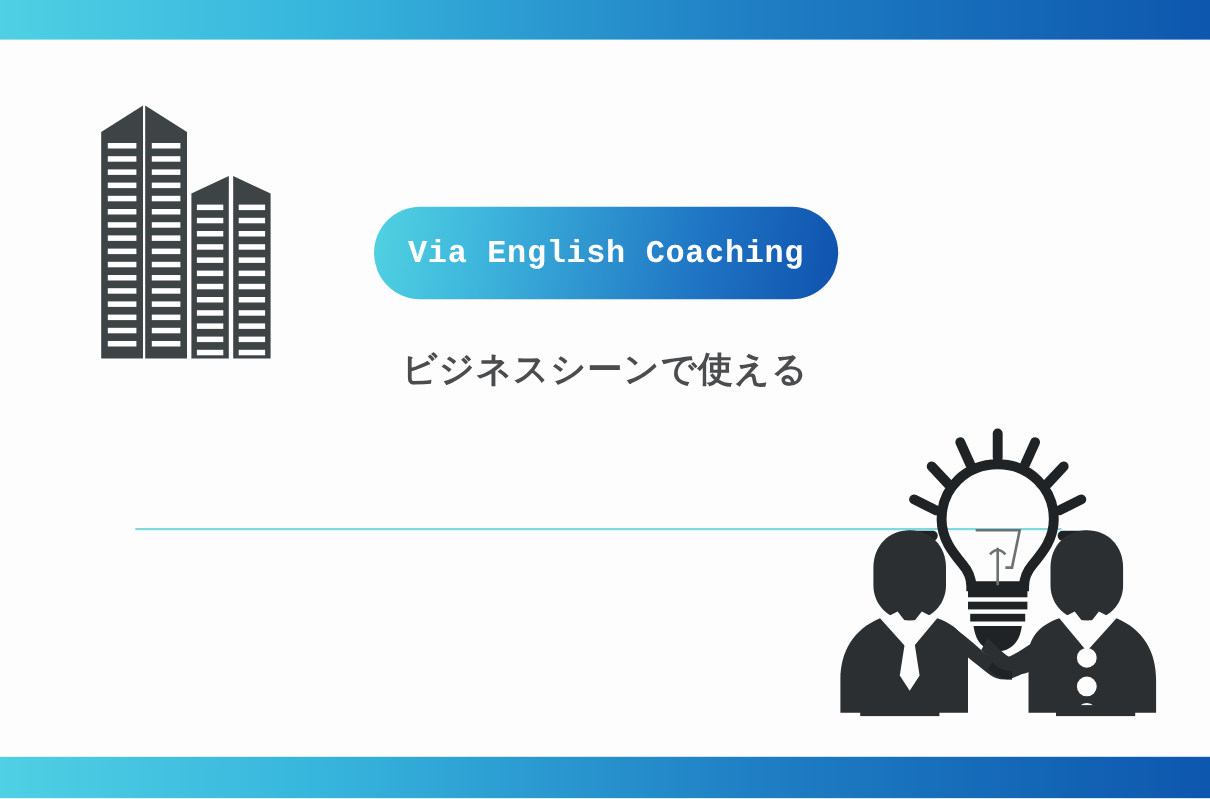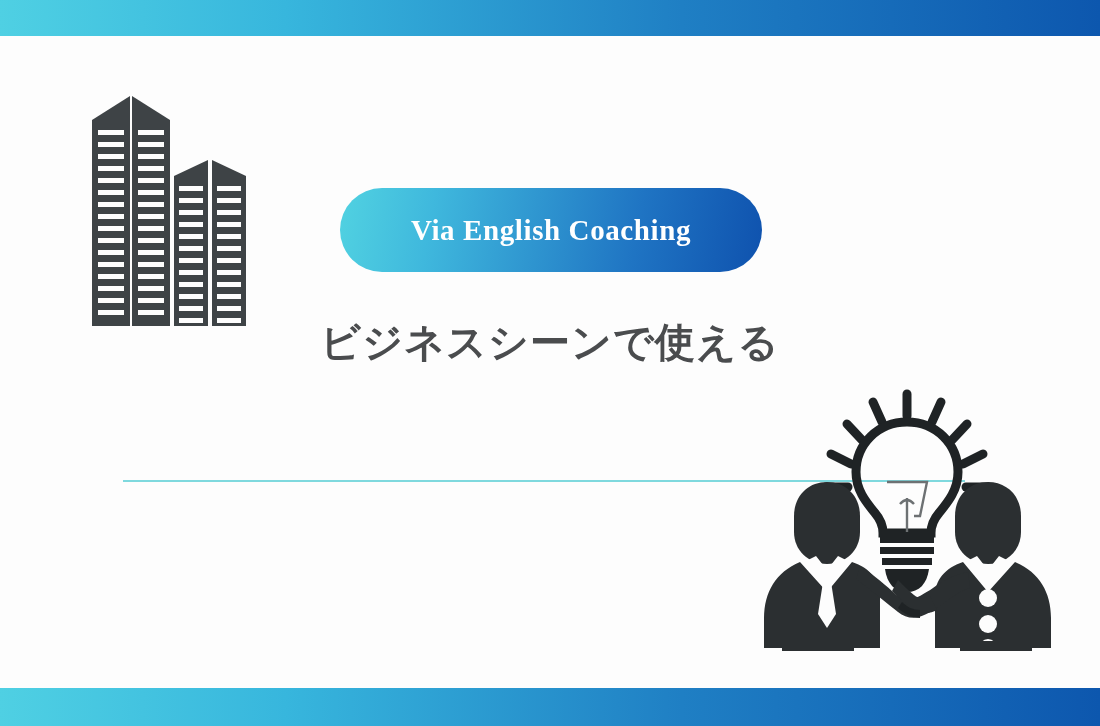--- a/index.html
+++ b/index.html
@@ -6,21 +6,21 @@
     margin: 0;
     padding: 0;
     background: #ffffff;
   }
   #page {
     position: relative;
     width: 1100px;
     height: 726px;
     background: #fdfdfd;
     overflow: hidden;
-    font-family: Liberation Serif, serif;
+    font-family: Liberation Mono, monospace;
   }
 
   
   .bar {
     position: absolute;
     left: 0;
     width: 1100px;
     background: linear-gradient(90deg, #4fd0e3 0%, #37b6dd 26%, #1f7fc4 62%, #0d57ae 100%);
   }
   .bar-top    { top: 0;    height: 36px; }
@@ -57,21 +57,21 @@
   }
 
   
   .title {
     position: absolute;
     left: 150px;
     top: 318px;
     width: 800px;
     text-align: center;
     color: #4a4c4e;
-    font-size: 40px;
+    font-size: 32px;
     font-weight: bold;
     line-height: 1.26;
     letter-spacing: 1px;
   }
   .title-line { display: block; white-space: nowrap; }
 
   
   .rule {
     position: absolute;
     left: 123px;

